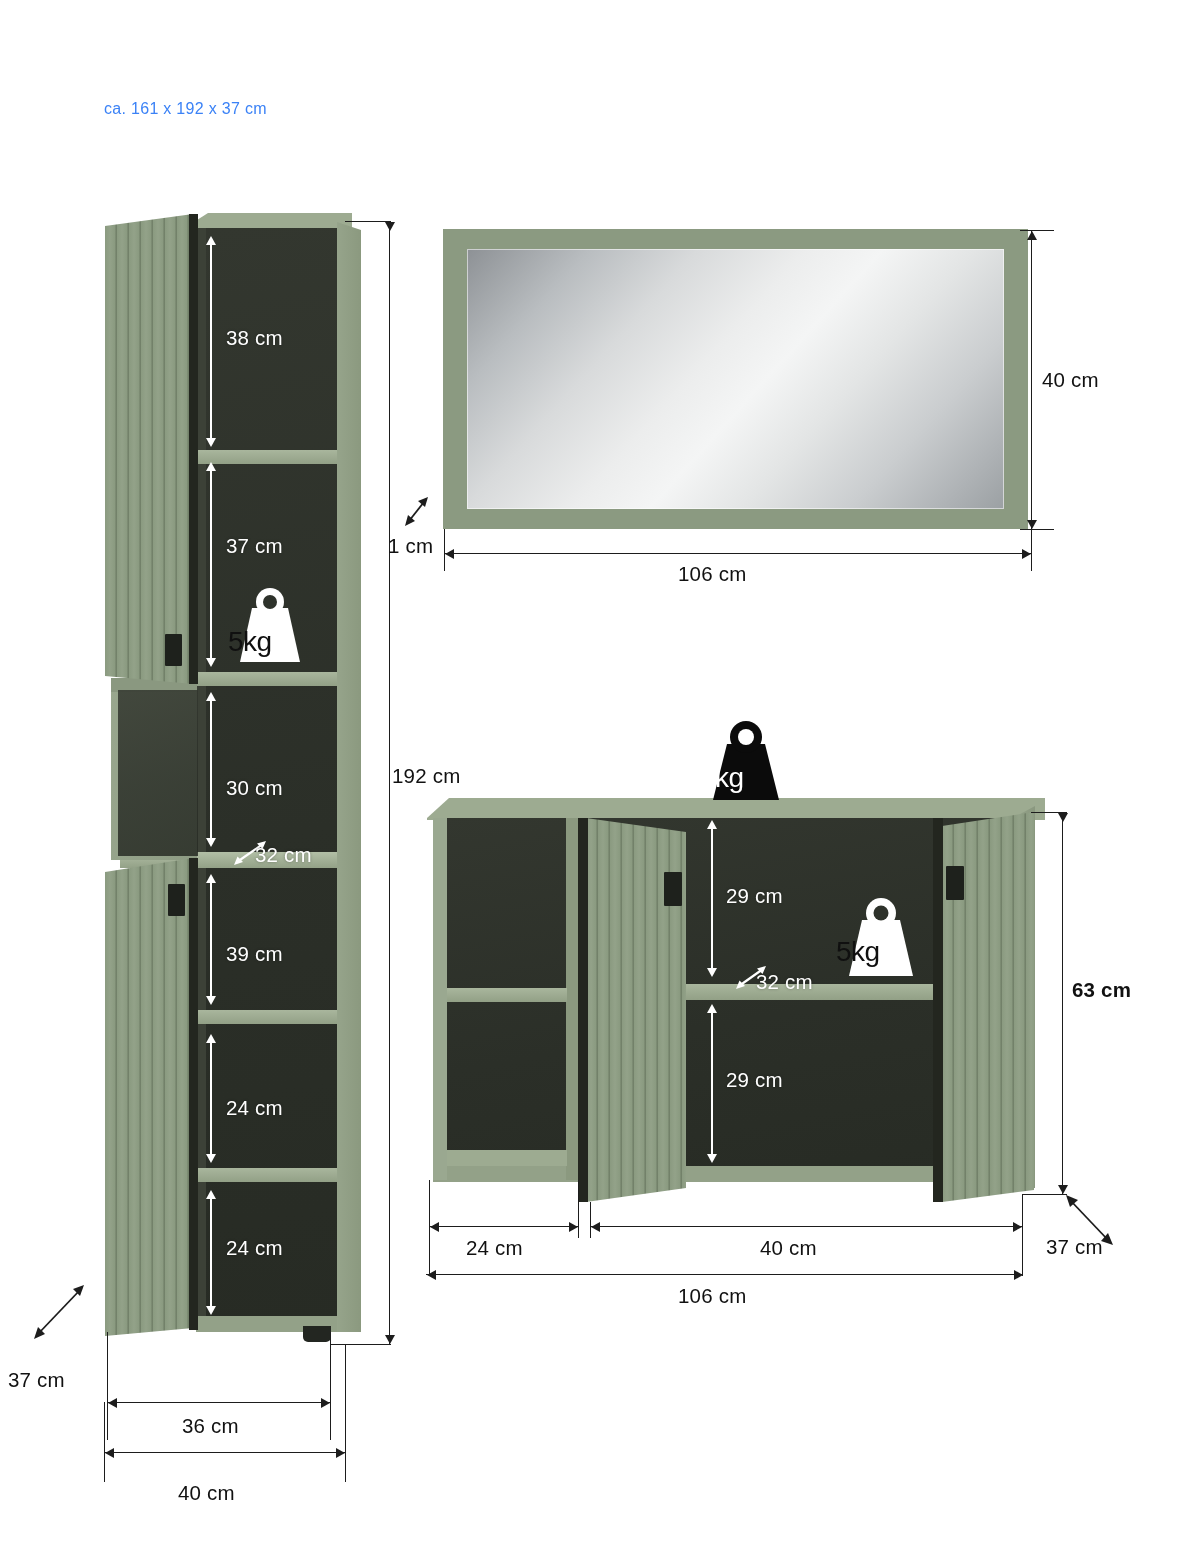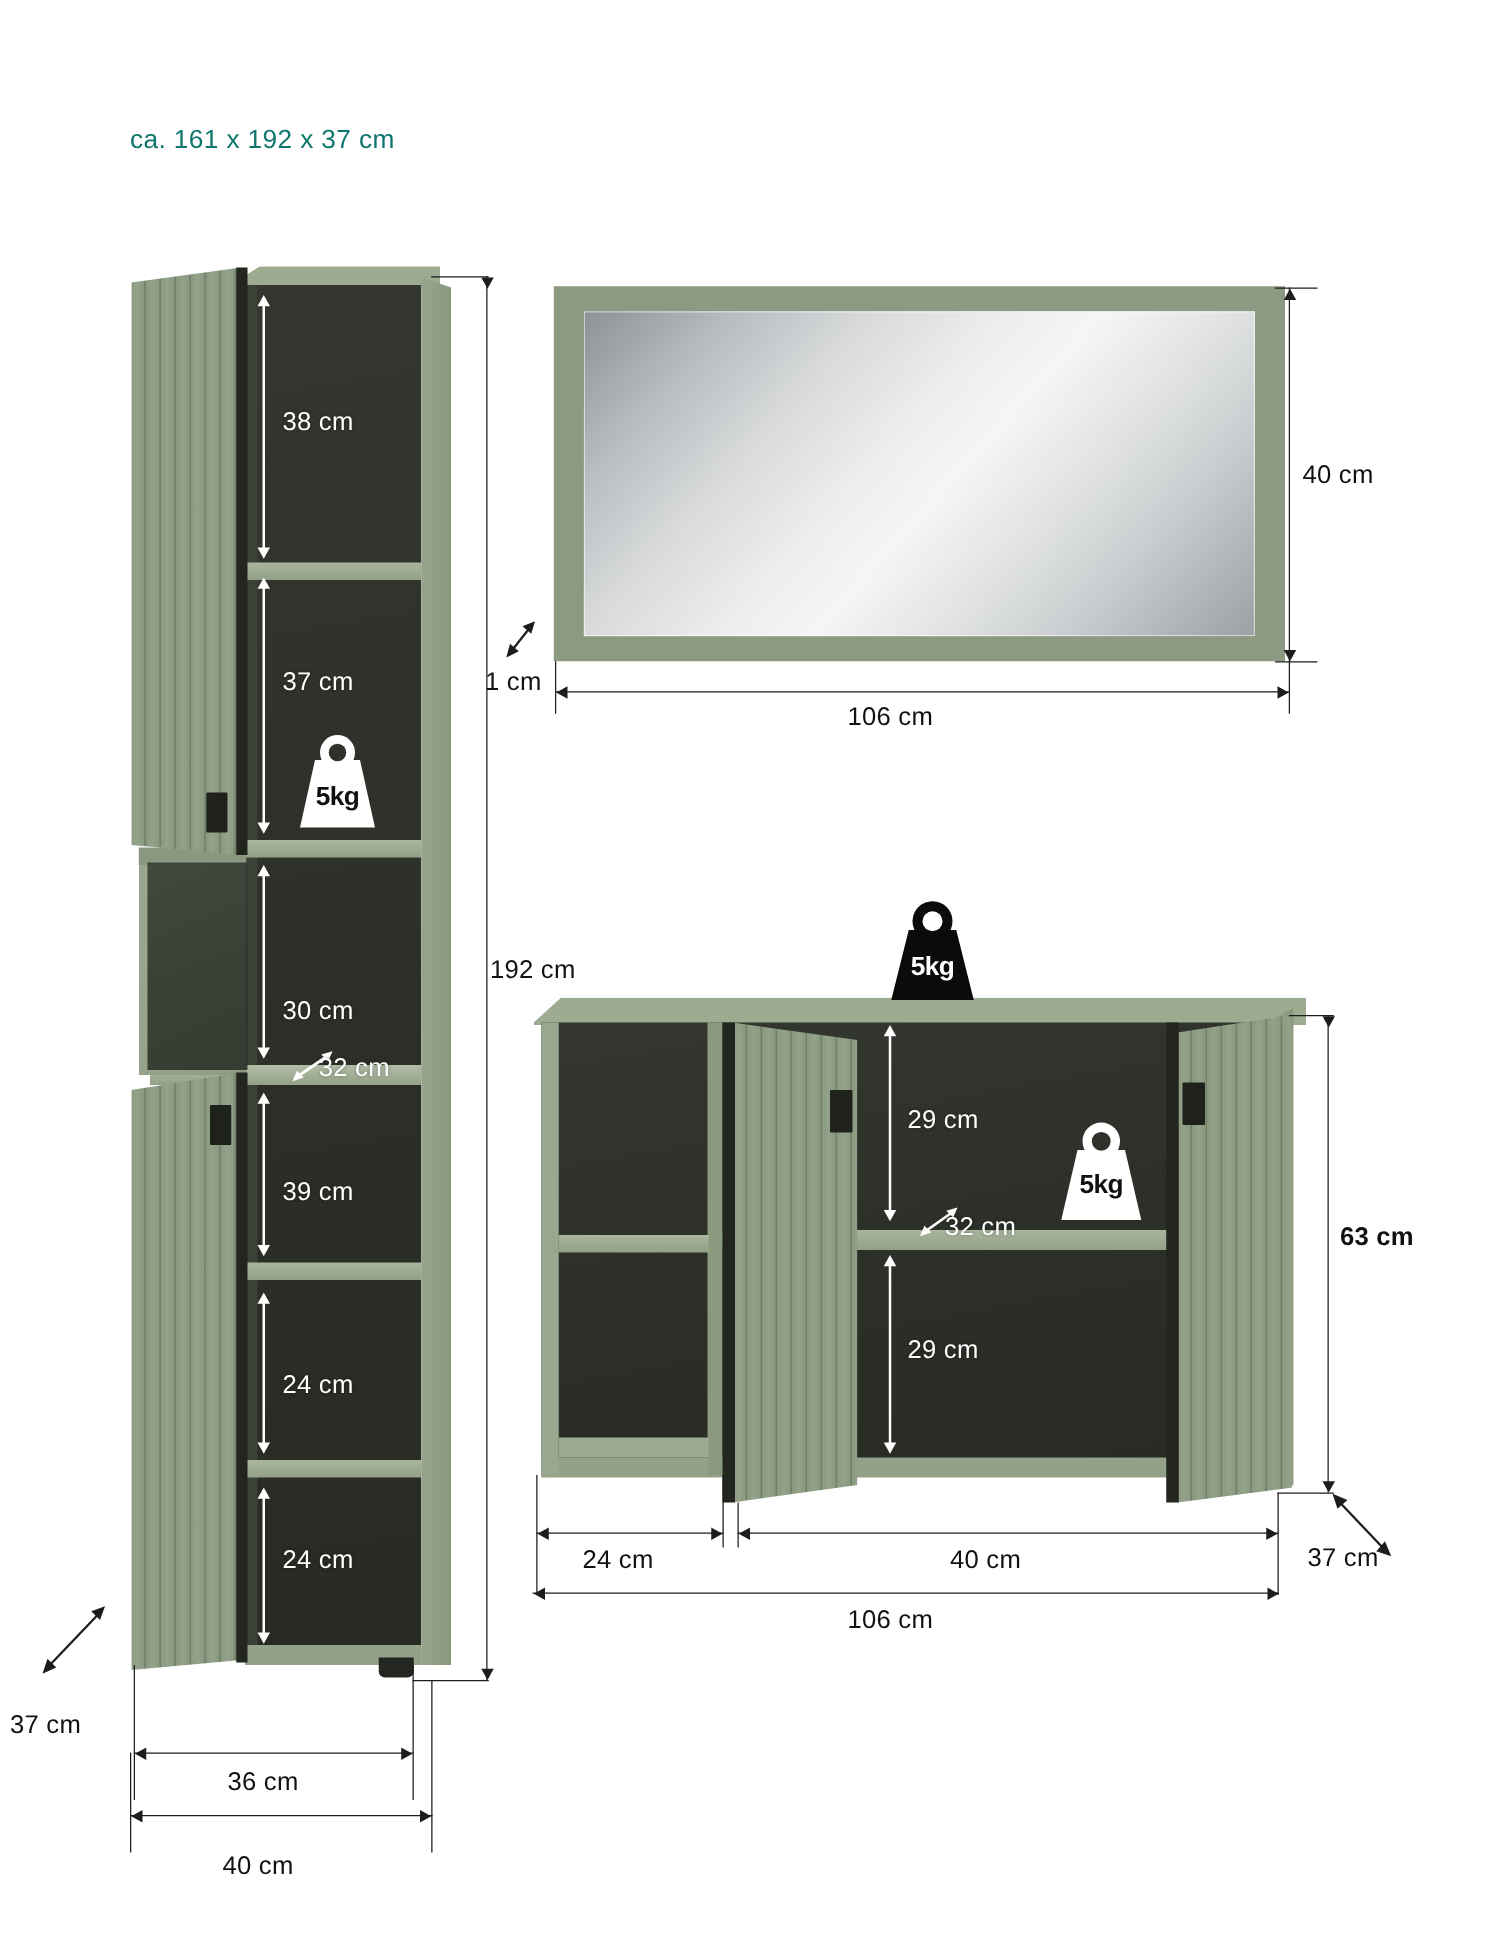--- a/index.html
+++ b/index.html
@@ -7,21 +7,21 @@
   body{
     width:1200px;height:1551px;position:relative;
     font-family:"Liberation Sans","DejaVu Sans",sans-serif;
     color:#111111;overflow:hidden;
   }
   .stage{position:absolute;inset:0;}
   .abs{position:absolute;}
 
   
   .hdr{
-    left:104px;top:100px;font-size:21px;letter-spacing:.3px;color:#0f766e;
+    left:104px;top:100px;font-size:16px;letter-spacing:.3px;color:#3b82f6;
   }
   .dim{font-size:20.5px;color:#111;white-space:nowrap;letter-spacing:.2px;}
   .dim-w{font-size:20.5px;color:#ffffff;white-space:nowrap;letter-spacing:.2px;
          text-shadow:0 0 3px rgba(0,0,0,.35);}
 
   
   .ln-v{position:absolute;width:1px;background:#1d1d1d;}
   .ln-h{position:absolute;height:1px;background:#1d1d1d;}
   .ln-vw{position:absolute;width:1.6px;background:#ffffff;}
   .ar-up{border-left:5px solid transparent;border-right:5px solid transparent;border-bottom:9px solid #1d1d1d;}
@@ -51,22 +51,22 @@
     background:linear-gradient(132deg,
       #8d9195 0%, #b9bdc0 16%, #d8dadb 30%, #eceded 44%,
       #f4f5f5 54%, #e3e5e5 66%, #cacdcf 80%, #aeb2b5 92%, #9ba0a3 100%);
     box-shadow:inset 0 0 0 1px rgba(255,255,255,.55);
   }
 
   
   .wt{position:absolute;}
   .wt svg{display:block;}
   .wt .lbl{
-    position:absolute;left:0;right:0;text-align:center;
-    font-weight:bold;font-size:21px;letter-spacing:-.5px;
+    position:absolute;left:0;right:0;
+    font-weight:normal;font-size:28px;letter-spacing:-.5px;
   }
   .wt.white .lbl{color:#101010;}
   .wt.black .lbl{color:#ffffff;}
 
   .foot{position:absolute;background:#232621;border-radius:0 0 5px 5px;}
 </style>
 </head>
 <body>
 
 <div class="stage">
@@ -129,21 +129,21 @@
         <path d="M24 24 L60 24 L72 78 L12 78 Z" fill="#ffffff"></path>
         <circle cx="42" cy="18" r="14" fill="#ffffff"></circle>
         <circle cx="42" cy="18" r="7" fill="#2e322b"></circle>
       </svg>
       <div class="lbl" style="top:42px;">5kg</div>
     </div>
 
     <div class="abs ln-vw" style="left:210px;top:700px;height:142px;"></div>
     <div class="abs ar-upw" style="left:206px;top:692px;"></div>
     <div class="abs ar-dnw" style="left:206px;top:838px;"></div>
-    <div class="abs dim-w" style="left:226px;top:797px;">30 cm</div>
+    <div class="abs dim-w" style="left:226px;top:776px;">30 cm</div>
 
     <div class="abs" style="left:230px;top:838px;width:40px;height:30px;">
       <svg width="40" height="30" viewBox="0 0 40 30" aria-hidden="true">
         <line x1="7" y1="24" x2="33" y2="6" stroke="#ffffff" stroke-width="2.2"></line>
         <polygon points="36,3 27,5.5 32.5,11" fill="#ffffff"></polygon>
         <polygon points="4,27 7.5,18.5 13,24" fill="#ffffff"></polygon>
       </svg>
     </div>
     <div class="abs dim-w" style="left:255px;top:843px;">32 cm</div>
 

